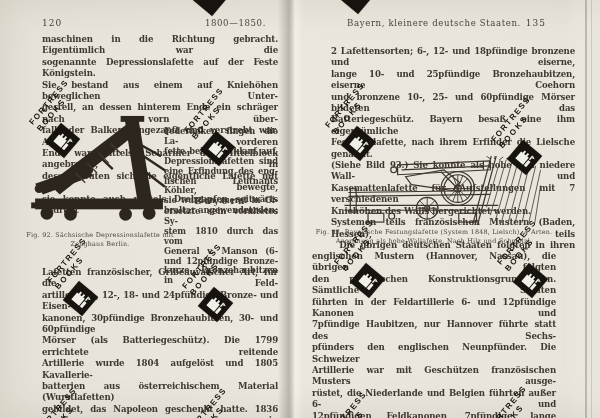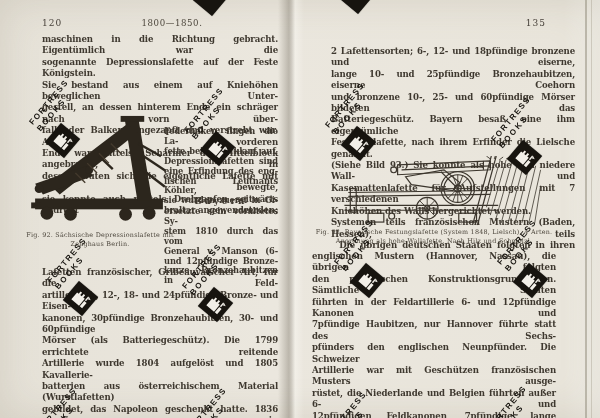--- a/index.html
+++ b/index.html
@@ -46,21 +46,21 @@
   .stamp-text span{display:block;font:700 8px/9.5px "Liberation Sans",sans-serif;letter-spacing:1.6px;}
   .stamp-text span:last-child{letter-spacing:2.2px;}
 </style>
 </head>
 <body>
 
 <div class="photo">
 
   <div class="page page-left">
     <div class="pagenum" style="left:24px;">120</div>
-    <div class="runhead" style="left:36px;width:236px;text-align:center;">1800—1850.</div>
+    <div class="runhead" style="left:12px;width:236px;text-align:right;">1800—1850.</div>
 
     <div class="tblock" style="left:24px;top:34px;width:236px;">
         <div class="tline">maschinen in die Richtung gebracht. Eigentümlich war die</div>
         <div class="tline">sogenannte Depressionslafette auf der Feste Königstein.</div>
         <div class="tline">Sie bestand aus einem auf Kniehöhen beweglichen Unter-</div>
         <div class="tline">gestell, an dessen hinterem Ende ein schräger nach vorn über-</div>
         <div class="tline">fallender Balken eingezapft und verstrebt war. Am vorderen</div>
         <div class="tline">Ende war mittelst Scharnier der Mittelblock angebracht, in</div>
         <div class="tline">dessen Nuten sich die eigentliche Lafette mit Rohr bewegte,</div>
         <div class="tline">sie konnte auch mittels Drehzapfen seitwärts gedreht werden;</div>
@@ -122,20 +122,21 @@
         <div class="tline">artillerie 6-, 12-, 18- und 24pfündige Bronze- und Eisen-</div>
         <div class="tline">kanonen, 30pfündige Bronzehaubitzen, 30- und 60pfündige</div>
         <div class="tline">Mörser (als Batteriegeschütz). Die 1799 errichtete reitende</div>
         <div class="tline">Artillerie wurde 1804 aufgelöst und 1805 Kavallerie-</div>
         <div class="tline">batterien aus österreichischem Material (Wurstlafetten)</div>
         <div class="tline">gebildet, das Napoleon geschenkt hatte. 1836 wurde ein</div>
       </div>
   </div>
 
   <div class="page page-right">
+    <div class="runhead" style="left:12px;width:244px;text-align:center;">Bayern, kleinere deutsche Staaten.</div>
     <div class="pagenum" style="right:22px;">135</div>
 
     <div class="tblock" style="left:12px;top:46px;width:244px;margin-left:19px;">
         <div class="tline">2 Lafettensorten; 6-, 12- und 18pfündige bronzene und eiserne,</div>
         <div class="tline">lange 10- und 25pfündige Bronzehaubitzen, eiserne Coehorn</div>
         <div class="tline">und bronzene 10-, 25- und 60pfündige Mörser bildeten das</div>
         <div class="tline">Batteriegeschütz. Bayern besaß eine ihm eigentümliche</div>
         <div class="tline">Festungslafette, nach ihrem Erfinder die Lielsche genannt.</div>
         <div class="tline">(Siehe Bild 93.) Sie konnte als hohe und niedere Wall- und</div>
         <div class="tline">Kasemattenlafette für Aufstellungen mit 7 verschiedenen</div>

